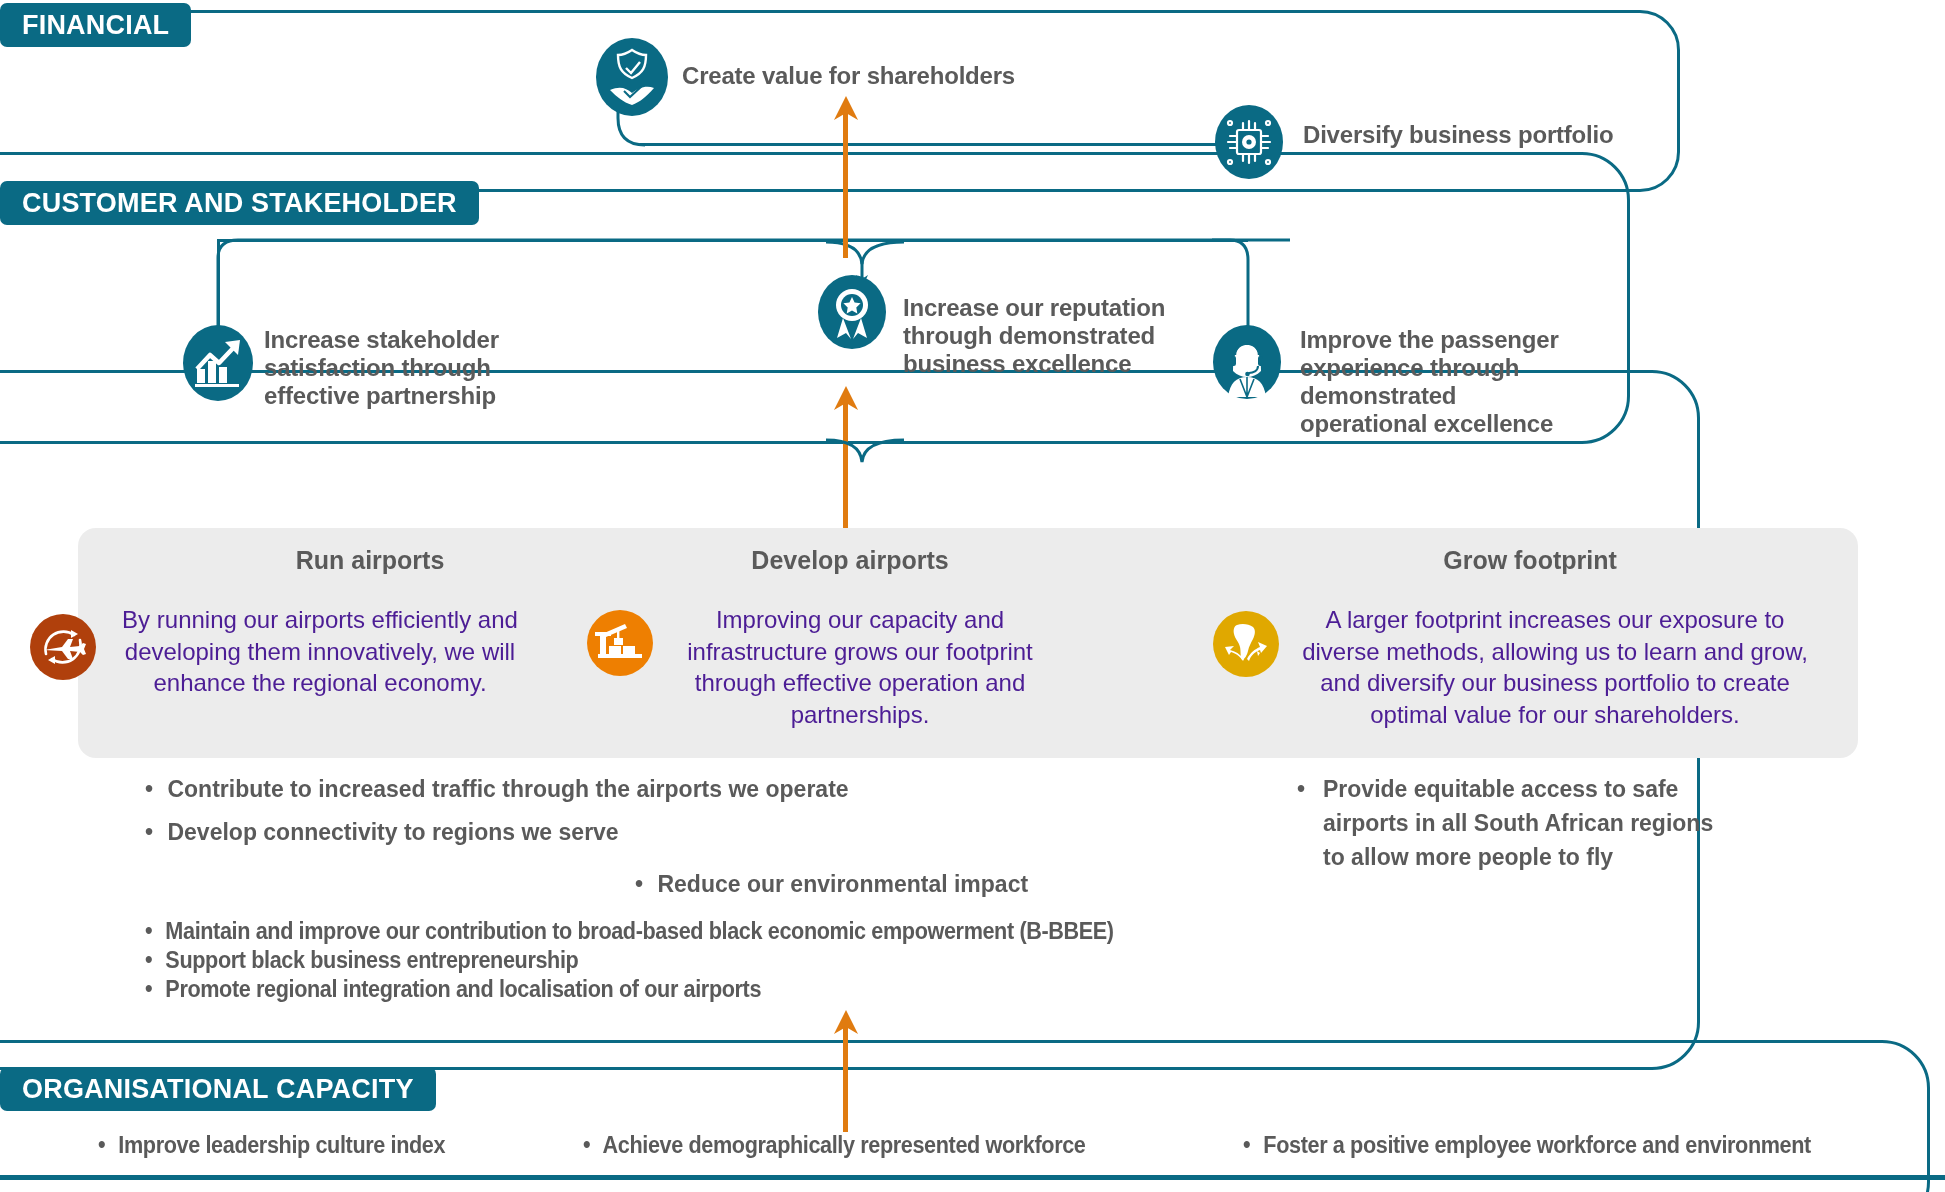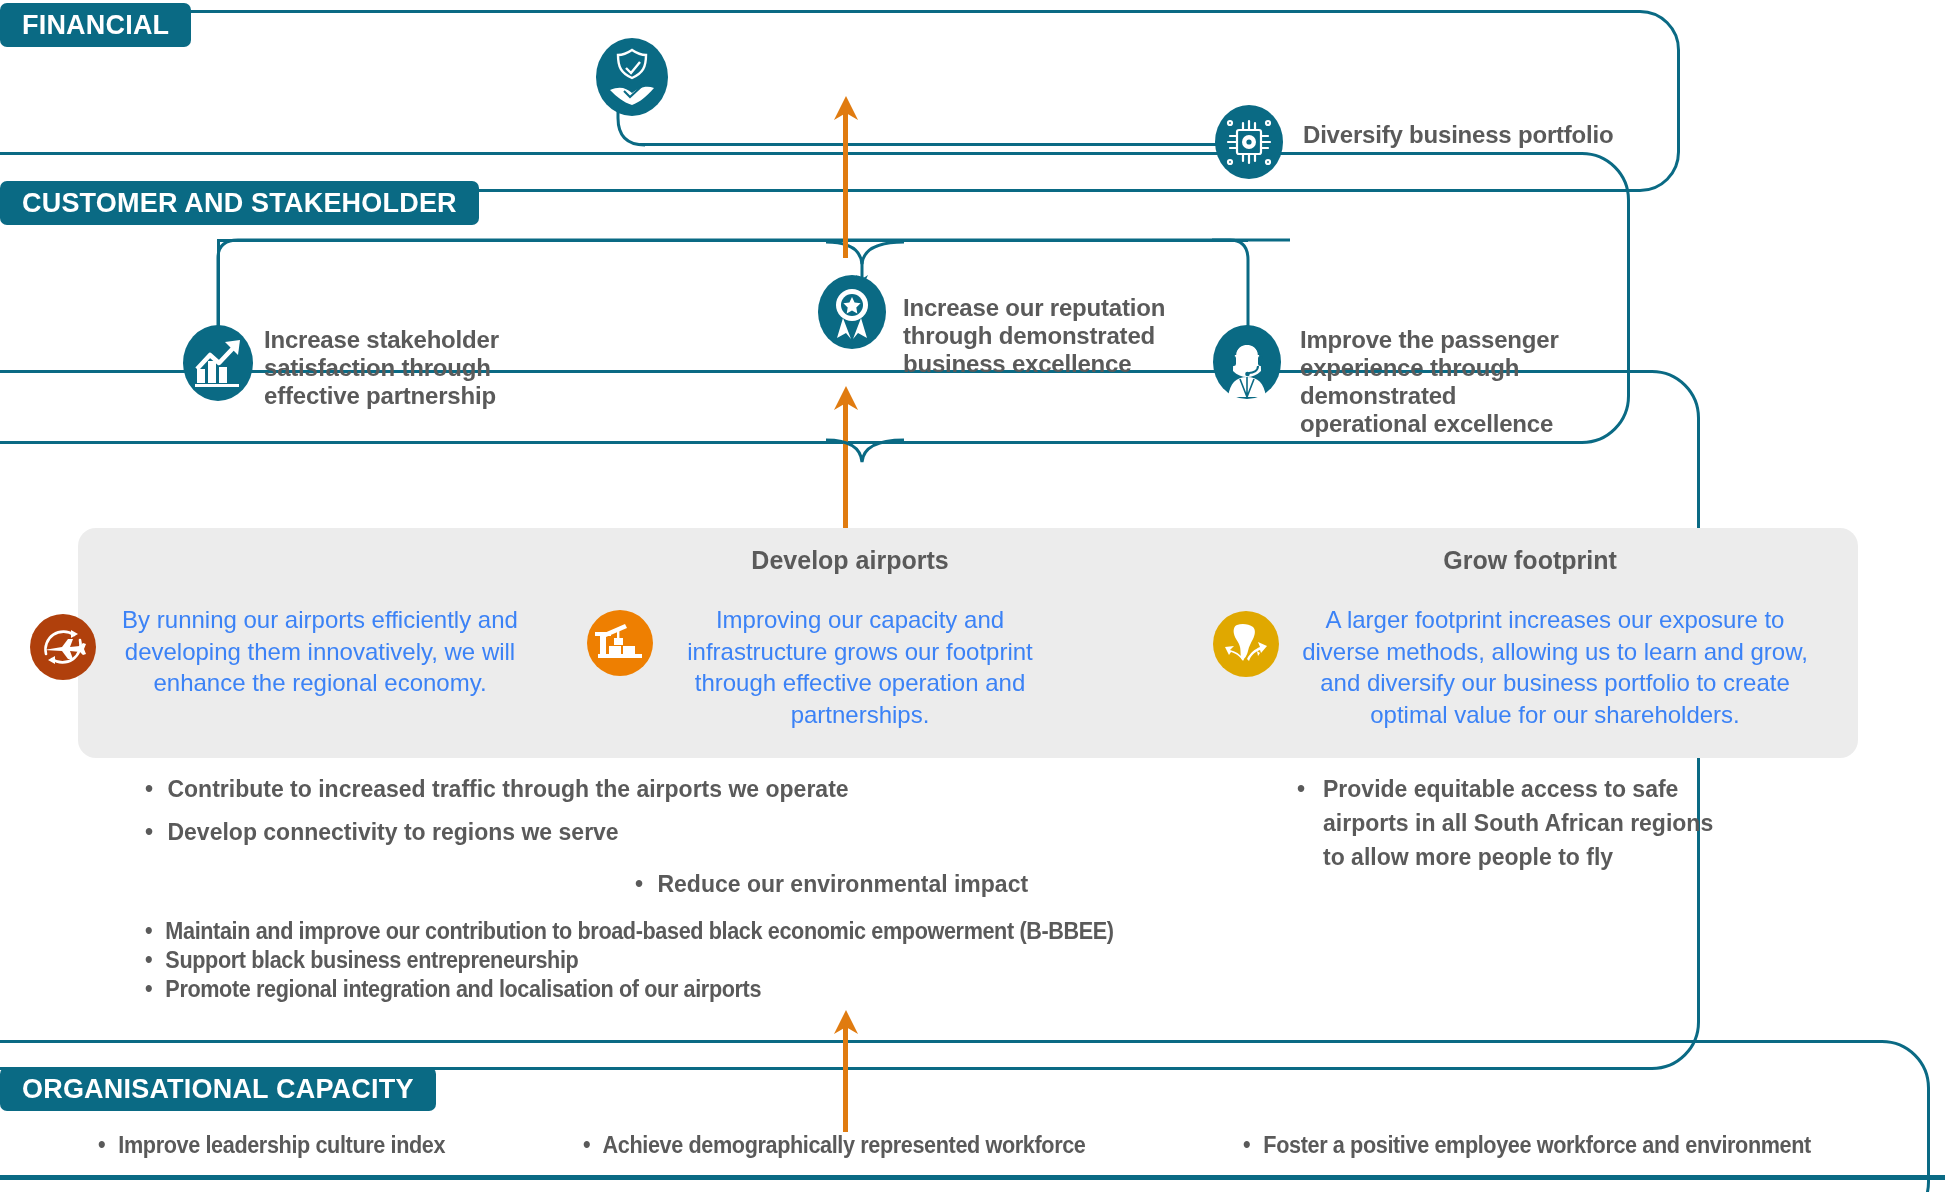--- a/index.html
+++ b/index.html
@@ -30,21 +30,21 @@
     font-family:"Liberation Sans", sans-serif;
   }
 
   
   .grey-panel{position:absolute;background:#ececec;border-radius:18px;}
   .col-title{
     position:absolute;color:#5a5a5a;font-weight:bold;font-size:25px;
     text-align:center;font-family:"Liberation Sans", sans-serif;
   }
   .col-desc{
-    position:absolute;color:#3b82f6;font-size:24px;line-height:1.32;
+    position:absolute;color:#4c1d95;font-size:24px;line-height:1.32;
     text-align:center;font-family:"Liberation Sans", sans-serif;font-weight:normal;
   }
 
   
   .bullet{
     position:absolute;color:#5a5a5a;font-weight:bold;font-size:23px;
     line-height:1.48;font-family:"Liberation Sans", sans-serif;
   }
   .bullet.cap{font-size:23px;letter-spacing:-.4px;transform:scaleX(.94);transform-origin:left center;}
 
@@ -123,20 +123,21 @@
     <svg width="72" height="78" viewBox="0 0 72 78">
       <ellipse cx="36" cy="39" rx="36" ry="39" fill="#0a6a84"></ellipse>
       <g fill="none" stroke="#ffffff" stroke-width="2.4">
         <path d="M36 12 C30 16 25 17 22 17 c0 12 3 18 14 23 c11 -5 14 -11 14 -23 c-3 0 -8 -1 -14 -5 z"></path>
         <path d="M30 30 l5 5 l9 -11"></path>
       </g>
       <path d="M14 52 c10 -4 16 -2 22 3 c6 -5 14 -8 22 -5 c-8 9 -14 14 -22 17 c-9 -3 -15 -8 -22 -15 z" fill="#ffffff"></path>
       <path d="M28 53 l6 6 l12 -11" fill="none" stroke="#0a6a84" stroke-width="2"></path>
     </svg>
   </div>
+  <div class="objective" style="left:682px;top:62px;">Create value for shareholders</div>
 
   <div class="badge" style="left:1215px;top:105px;">
     <svg width="68" height="74" viewBox="0 0 68 74">
       <ellipse cx="34" cy="37" rx="34" ry="37" fill="#0a6a84"></ellipse>
       <g stroke="#ffffff" stroke-width="2.2" fill="none" stroke-linecap="round">
         <rect x="22" y="25" width="24" height="24" rx="2"></rect>
         <path d="M28 25 v-7 M34 25 v-9 M40 25 v-7"></path>
         <path d="M28 49 v7 M34 49 v9 M40 49 v7"></path>
         <path d="M22 31 h-7 M22 37 h-9 M22 43 h-7"></path>
         <path d="M46 31 h7 M46 37 h9 M46 43 h7"></path>
@@ -188,20 +189,21 @@
       <path d="M45 41 c0 5 -5 7 -9 7" fill="none" stroke="#0a6a84" stroke-width="2"></path>
       <circle cx="34.5" cy="49" r="2.3" fill="#0a6a84"></circle>
       <path d="M15 72 c2 -14 8 -20 19 -20 c11 0 17 6 19 20 z" fill="#ffffff"></path>
       <path d="M34 52 l0 20 M27 54 l7 18 M41 54 l-7 18" stroke="#0a6a84" stroke-width="1.6" fill="none"></path>
     </svg>
   </div>
   <div class="objective" style="left:1300px;top:326px;">Improve the passenger<br>experience through<br>demonstrated<br>operational excellence</div>
 
   <div class="grey-panel" style="left:78px;top:528px;width:1780px;height:230px;"></div>
 
+  <div class="col-title" style="left:110px;top:546px;width:520px;">Run airports</div>
   <div class="badge" style="left:30px;top:614px;">
     <svg width="66" height="66" viewBox="0 0 66 66">
       <ellipse cx="33" cy="33" rx="33" ry="33" fill="#B0400C"></ellipse>
       <g fill="none" stroke="#ffffff" stroke-width="2.6" stroke-linecap="round">
         <path d="M16 40 a18 18 0 0 1 28 -19"></path>
         <path d="M50 26 a18 18 0 0 1 -28 19"></path>
       </g>
       <path d="M41 16 l7 4 l-7 4 z" fill="#ffffff"></path>
       <path d="M25 50 l-7 -4 l7 -4 z" fill="#ffffff"></path>
       <path d="M14 36 l18 -3 l6 -8 l5 0 l-3 8 l10 -1 l3 -3 l3 1 l-2 5 l2 5 l-3 1 l-3 -3 l-10 -1 l3 8 l-5 0 l-6 -8 z" fill="#ffffff"></path>

